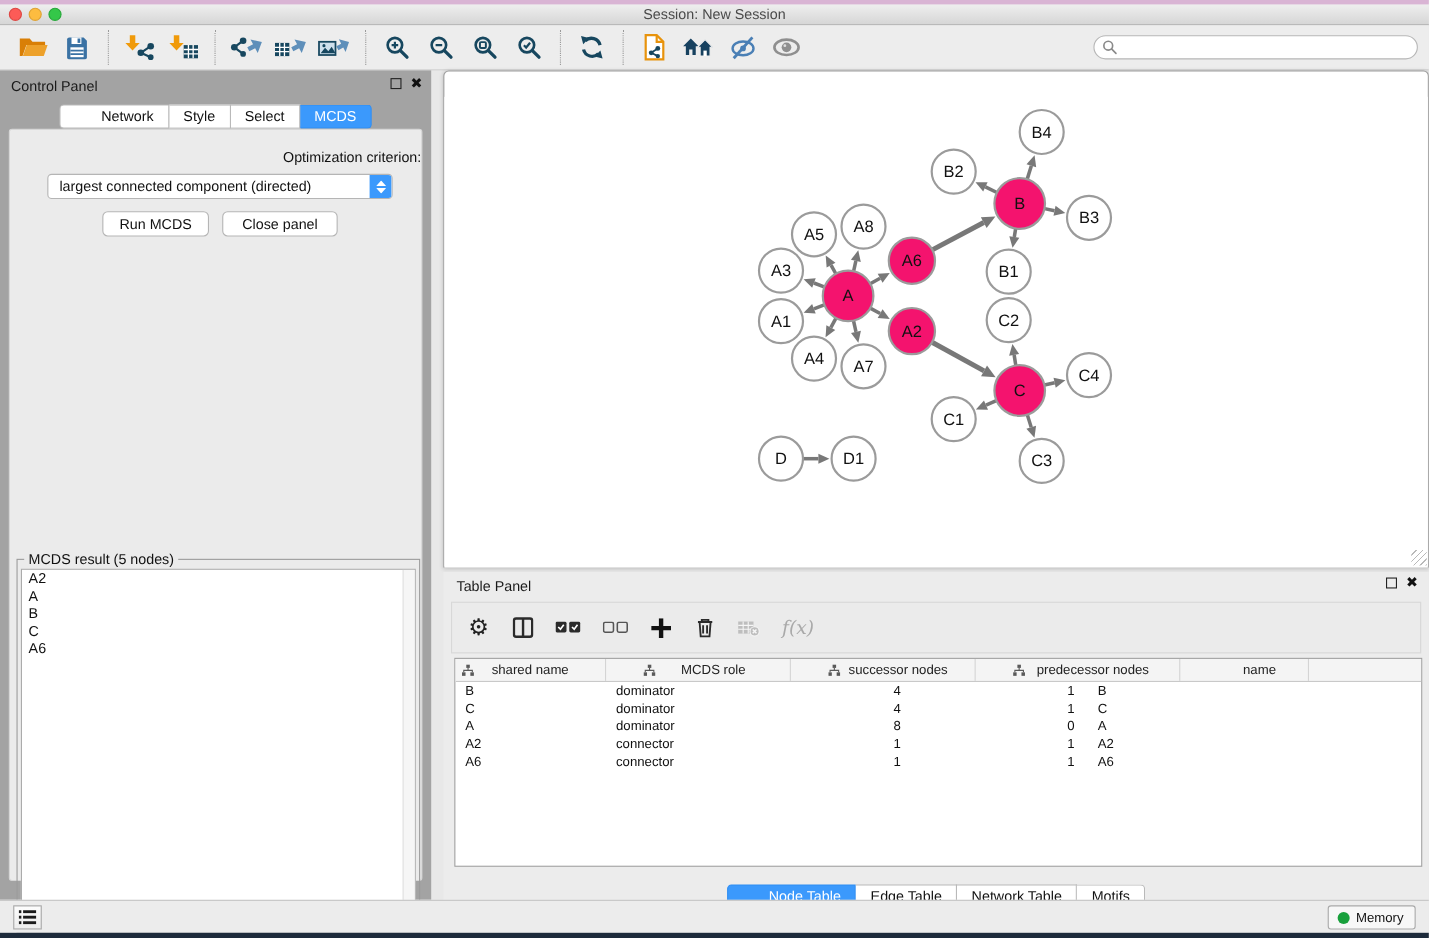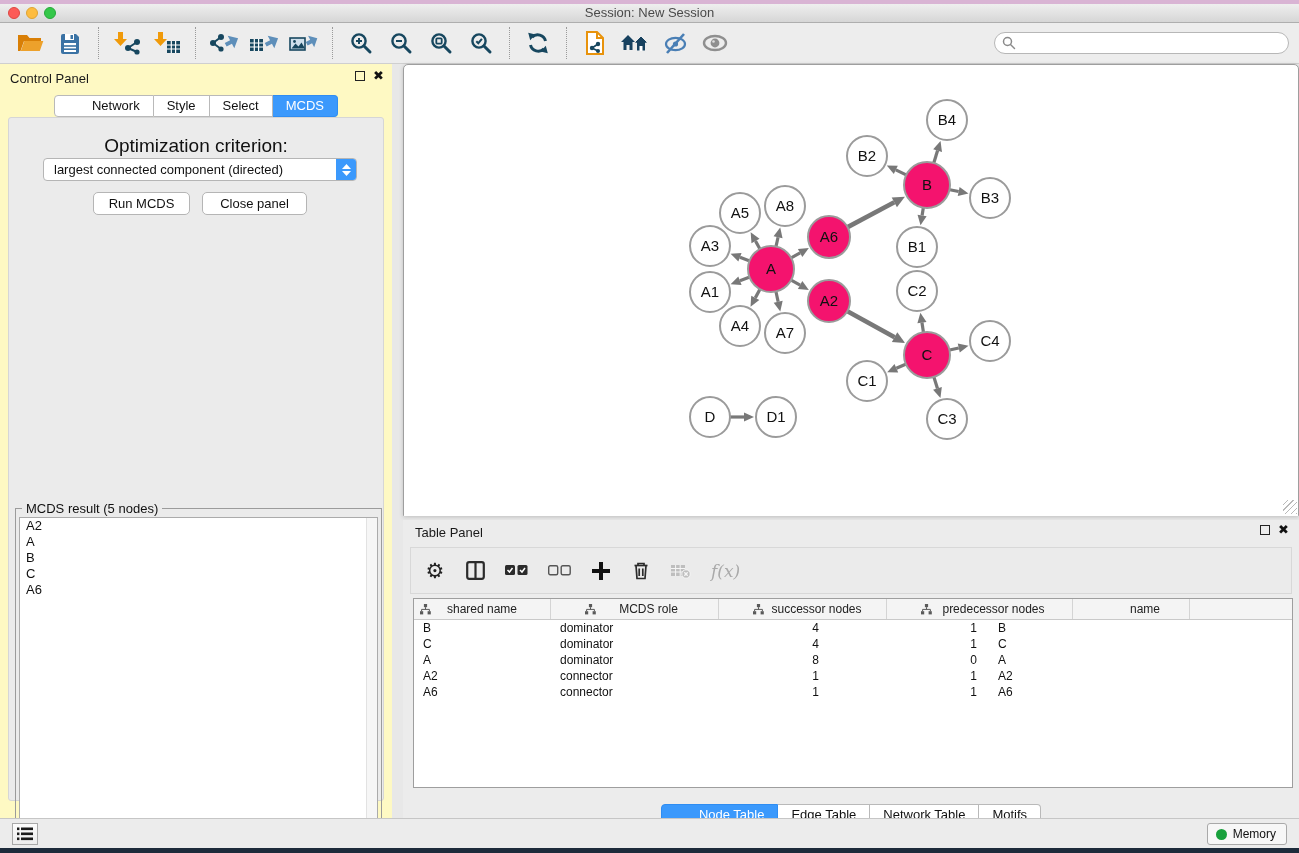--- a/index.html
+++ b/index.html
@@ -23,37 +23,37 @@
   .toolbar { position:absolute; left:0; top:23px; width:1299px; height:41px; background:#ededed;
     border-bottom:1px solid #cfcfcf; display:flex; align-items:center; padding-left:10px; }
   .tb-btn { width:40px; height:34px; display:flex; align-items:center; justify-content:center; }
   .tb-sep { width:1px; height:32px; border-left:1px dotted #9a9a9a; margin:0 8px; }
   .searchwrap { position:absolute; right:10px; top:9px; width:295px; height:22px; }
   .searchwrap input { width:100%; height:100%; border:1px solid #b7b7b7; border-radius:11px;
     background:#fff; padding-left:26px; font-size:12px; outline:none; font-family:"Liberation Sans",sans-serif;}
   .searchwrap svg { position:absolute; left:8px; top:4px; }
 
   
-  .control-panel { position:absolute; left:0; top:64px; width:392px; height:754px; background:#fef9c3; }
+  .control-panel { position:absolute; left:0; top:64px; width:392px; height:754px; background:#a3a3a3; }
   .panel-title { position:absolute; left:10px; top:7px; font-size:13px; color:#1a1a1a; }
   .panel-controls { position:absolute; right:8px; top:6px; display:flex; gap:8px; align-items:center; }
   .float-ico { width:10px; height:10px; border:1.6px solid #222; display:inline-block; }
   .close-ico { font-size:13px; color:#111; line-height:12px; }
 
   .seg { display:inline-flex; }
   .seg-btn { height:22px; line-height:20px; padding:0 13px; background:#fff; border:1px solid #b9b9b9;
     border-left:none; font-size:13px; color:#111; white-space:nowrap; }
   .seg-btn:first-child { border-left:1px solid #b9b9b9; border-radius:4px 0 0 4px;padding-left:37px; }
   .seg-btn:last-child { border-radius:0 4px 4px 0; }
   .seg-btn.active { background:#3b99fc; border-color:#2f8df2; color:#fff; }
   .cp-tabs-row { position:absolute; left:0; top:31px; width:100%; text-align:center; }
 
   .cp-inner { position:absolute; left:8px; top:53px; width:376px; height:684px; background:#ebebeb;
     border:1px solid #d6d6d6; border-radius:3px; }
-  .opt-label { position:absolute; left:0; top:17px; width:100%; text-align:center; font-size:19px; color:#111; }
+  .opt-label { position:absolute; left:0; top:17px; width:100%; text-align:right; font-size:13px; color:#111; }
   .combo { position:absolute; left:34px; top:40px; width:314px; height:23px; background:#fff;
     border:1px solid #b5b5b5; border-radius:4px; display:flex; align-items:center; overflow:hidden; }
   .combo .combo-text { flex:1; font-size:13px; color:#111; padding-left:10px; white-space:nowrap; }
   .combo .stepper { width:20px; height:100%; background:#3b99fc; display:flex; flex-direction:column;
     align-items:center; justify-content:center; gap:2px; }
   .push-btn { position:absolute; height:23px; background:#fff; border:1px solid #b5b5b5; border-radius:5px;
     font-size:13px; color:#111; text-align:center; line-height:21px; font-family:"Liberation Sans",sans-serif; }
 
   .groupbox { position:absolute; left:14px; top:390px; width:367px; height:340px; border:1px solid #9b9b9b; }
   .groupbox-legend { position:absolute; left:6px; top:-8px; background:#ebebeb; padding:0 4px; font-size:13px; color:#111; }

